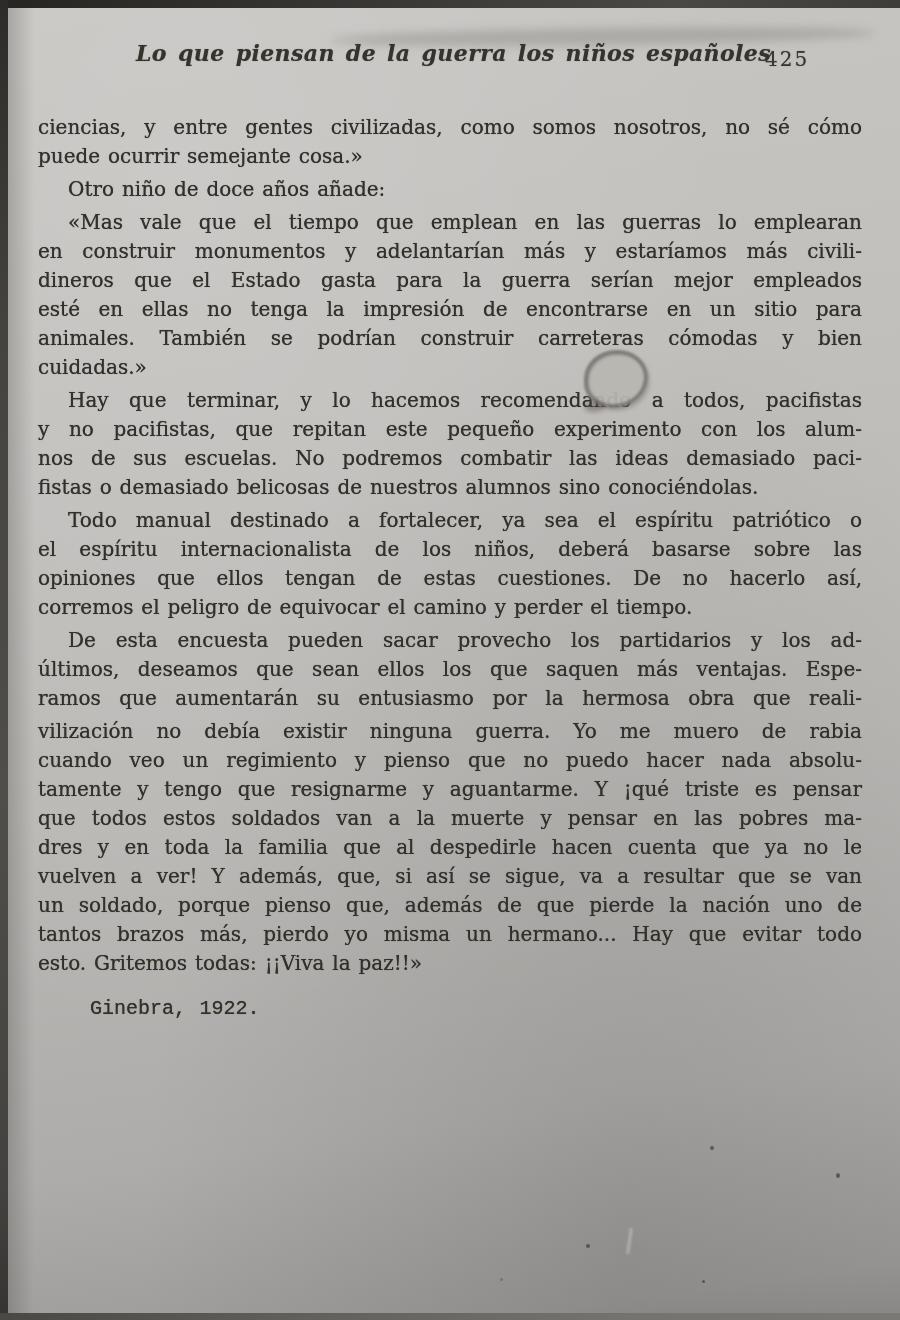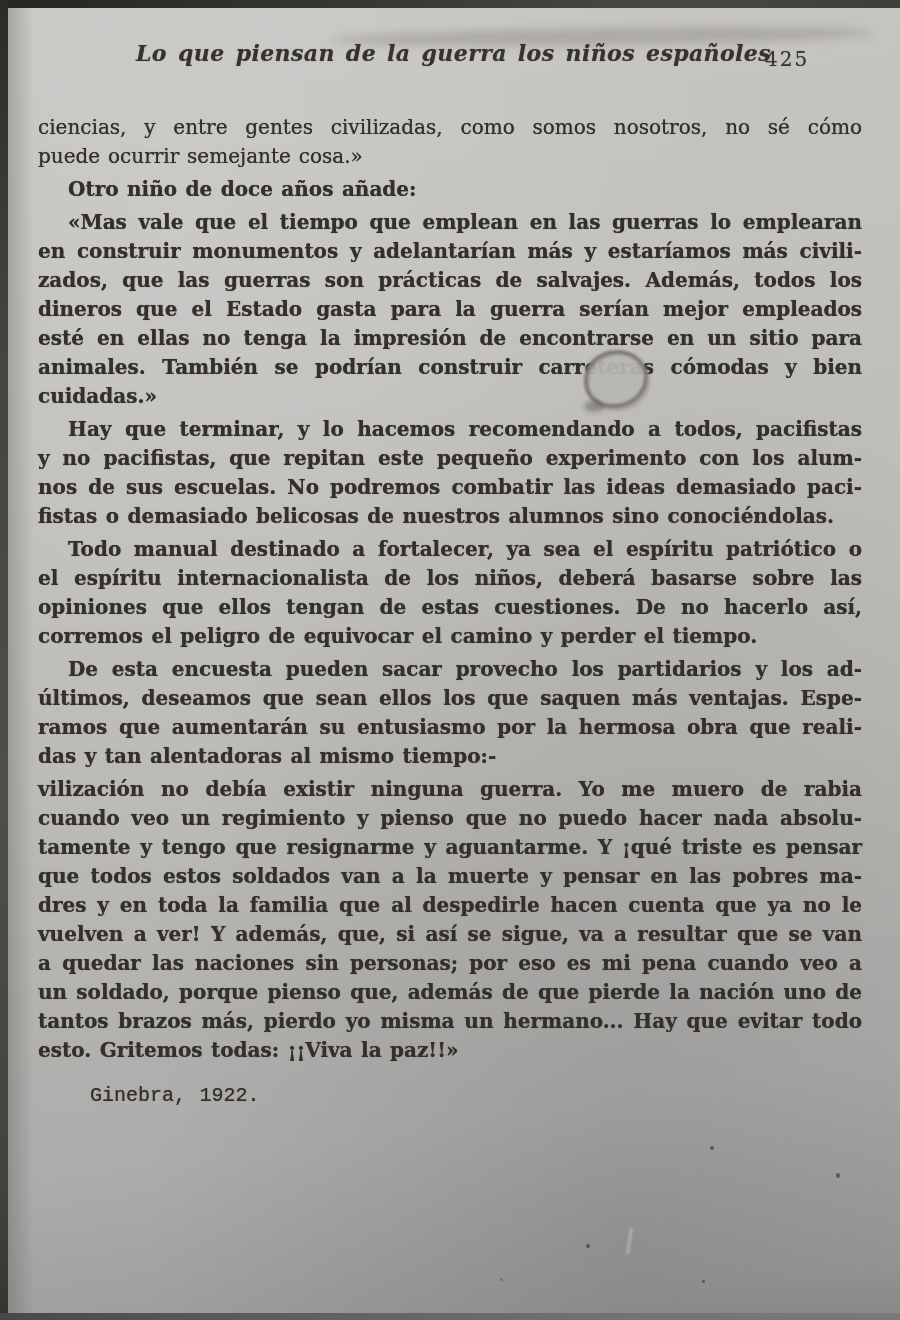--- a/index.html
+++ b/index.html
@@ -60,21 +60,21 @@
   }
   
   .bodytext {
     position: absolute; left: 38px; top: 97px; width: 824px;
     font-size: 20px; line-height: 29px; color: #33302b;
     word-spacing: 1.5px;
     text-shadow: 0 0 0.7px rgba(48,45,40,0.85);
     margin-top: 16px;
   }
   .para { margin: 0; }
-  .para + .para { margin-top: 4px; font-weight: bold; }
+  .para + .para { margin-top: 4px; }
   .line { text-align: justify; text-align-last: justify; text-justify: inter-word; }
   .line.last { text-align-last: left; }
   .line.indent { text-indent: 30px; }
   .signature { margin-top: 16px; padding-left: 52px; font-family: Liberation Mono, monospace; }
   
   .blot {
     position: absolute; left: 584px; top: 350px; width: 56px; height: 50px;
     background: rgba(184,182,178,0.93);
     border: 4px solid rgba(72,68,61,0.5);
     border-radius: 52% 48% 55% 45%;
@@ -101,21 +101,20 @@
       <div class="para">
         <div class="line">ciencias, y entre gentes civilizadas, como somos nosotros, no sé cómo</div>
         <div class="line last">puede ocurrir semejante cosa.»</div>
       </div>
       <div class="para">
         <div class="line last indent">Otro niño de doce años añade:</div>
       </div>
       <div class="para">
         <div class="line indent">«Mas vale que el tiempo que emplean en las guerras lo emplearan</div>
         <div class="line">en construir monumentos y adelantarían más y estaríamos más civili-</div>
-        <div class="line">zados, que las guerras son prácticas de salvajes. Además, todos los</div>
         <div class="line">dineros que el Estado gasta para la guerra serían mejor empleados</div>
         <div class="line">esté en ellas no tenga la impresión de encontrarse en un sitio para</div>
         <div class="line">animales. También se podrían construir carreteras cómodas y bien</div>
         <div class="line last">cuidadas.»</div>
       </div>
       <div class="para">
         <div class="line indent">Hay que terminar, y lo hacemos recomendando a todos, pacifistas</div>
         <div class="line">y no pacifistas, que repitan este pequeño experimento con los alum-</div>
         <div class="line">nos de sus escuelas. No podremos combatir las ideas demasiado paci-</div>
         <div class="line last">fistas o demasiado belicosas de nuestros alumnos sino conociéndolas.</div>
@@ -123,30 +122,28 @@
       <div class="para">
         <div class="line indent">Todo manual destinado a fortalecer, ya sea el espíritu patriótico o</div>
         <div class="line">el espíritu internacionalista de los niños, deberá basarse sobre las</div>
         <div class="line">opiniones que ellos tengan de estas cuestiones. De no hacerlo así,</div>
         <div class="line last">corremos el peligro de equivocar el camino y perder el tiempo.</div>
       </div>
       <div class="para">
         <div class="line indent">De esta encuesta pueden sacar provecho los partidarios y los ad-</div>
         <div class="line">últimos, deseamos que sean ellos los que saquen más ventajas. Espe-</div>
         <div class="line">ramos que aumentarán su entusiasmo por la hermosa obra que reali-</div>
-        <div class="line last">das y tan alentadoras al mismo tiempo:-</div>
       </div>
       <div class="para">
         <div class="line">vilización no debía existir ninguna guerra. Yo me muero de rabia</div>
         <div class="line">cuando veo un regimiento y pienso que no puedo hacer nada absolu-</div>
         <div class="line">tamente y tengo que resignarme y aguantarme. Y ¡qué triste es pensar</div>
         <div class="line">que todos estos soldados van a la muerte y pensar en las pobres ma-</div>
         <div class="line">dres y en toda la familia que al despedirle hacen cuenta que ya no le</div>
         <div class="line">vuelven a ver! Y además, que, si así se sigue, va a resultar que se van</div>
-        <div class="line">a quedar las naciones sin personas; por eso es mi pena cuando veo a</div>
         <div class="line">un soldado, porque pienso que, además de que pierde la nación uno de</div>
         <div class="line">tantos brazos más, pierdo yo misma un hermano... Hay que evitar todo</div>
         <div class="line last">esto. Gritemos todas: ¡¡Viva la paz!!»</div>
       </div>
       <div class="signature">Ginebra, 1922.</div>
     </div>
 
   <div class="blot"></div>
 
   <div class="speck" style="left:710px; top:1146px; width:4px; height:4px;"></div>

